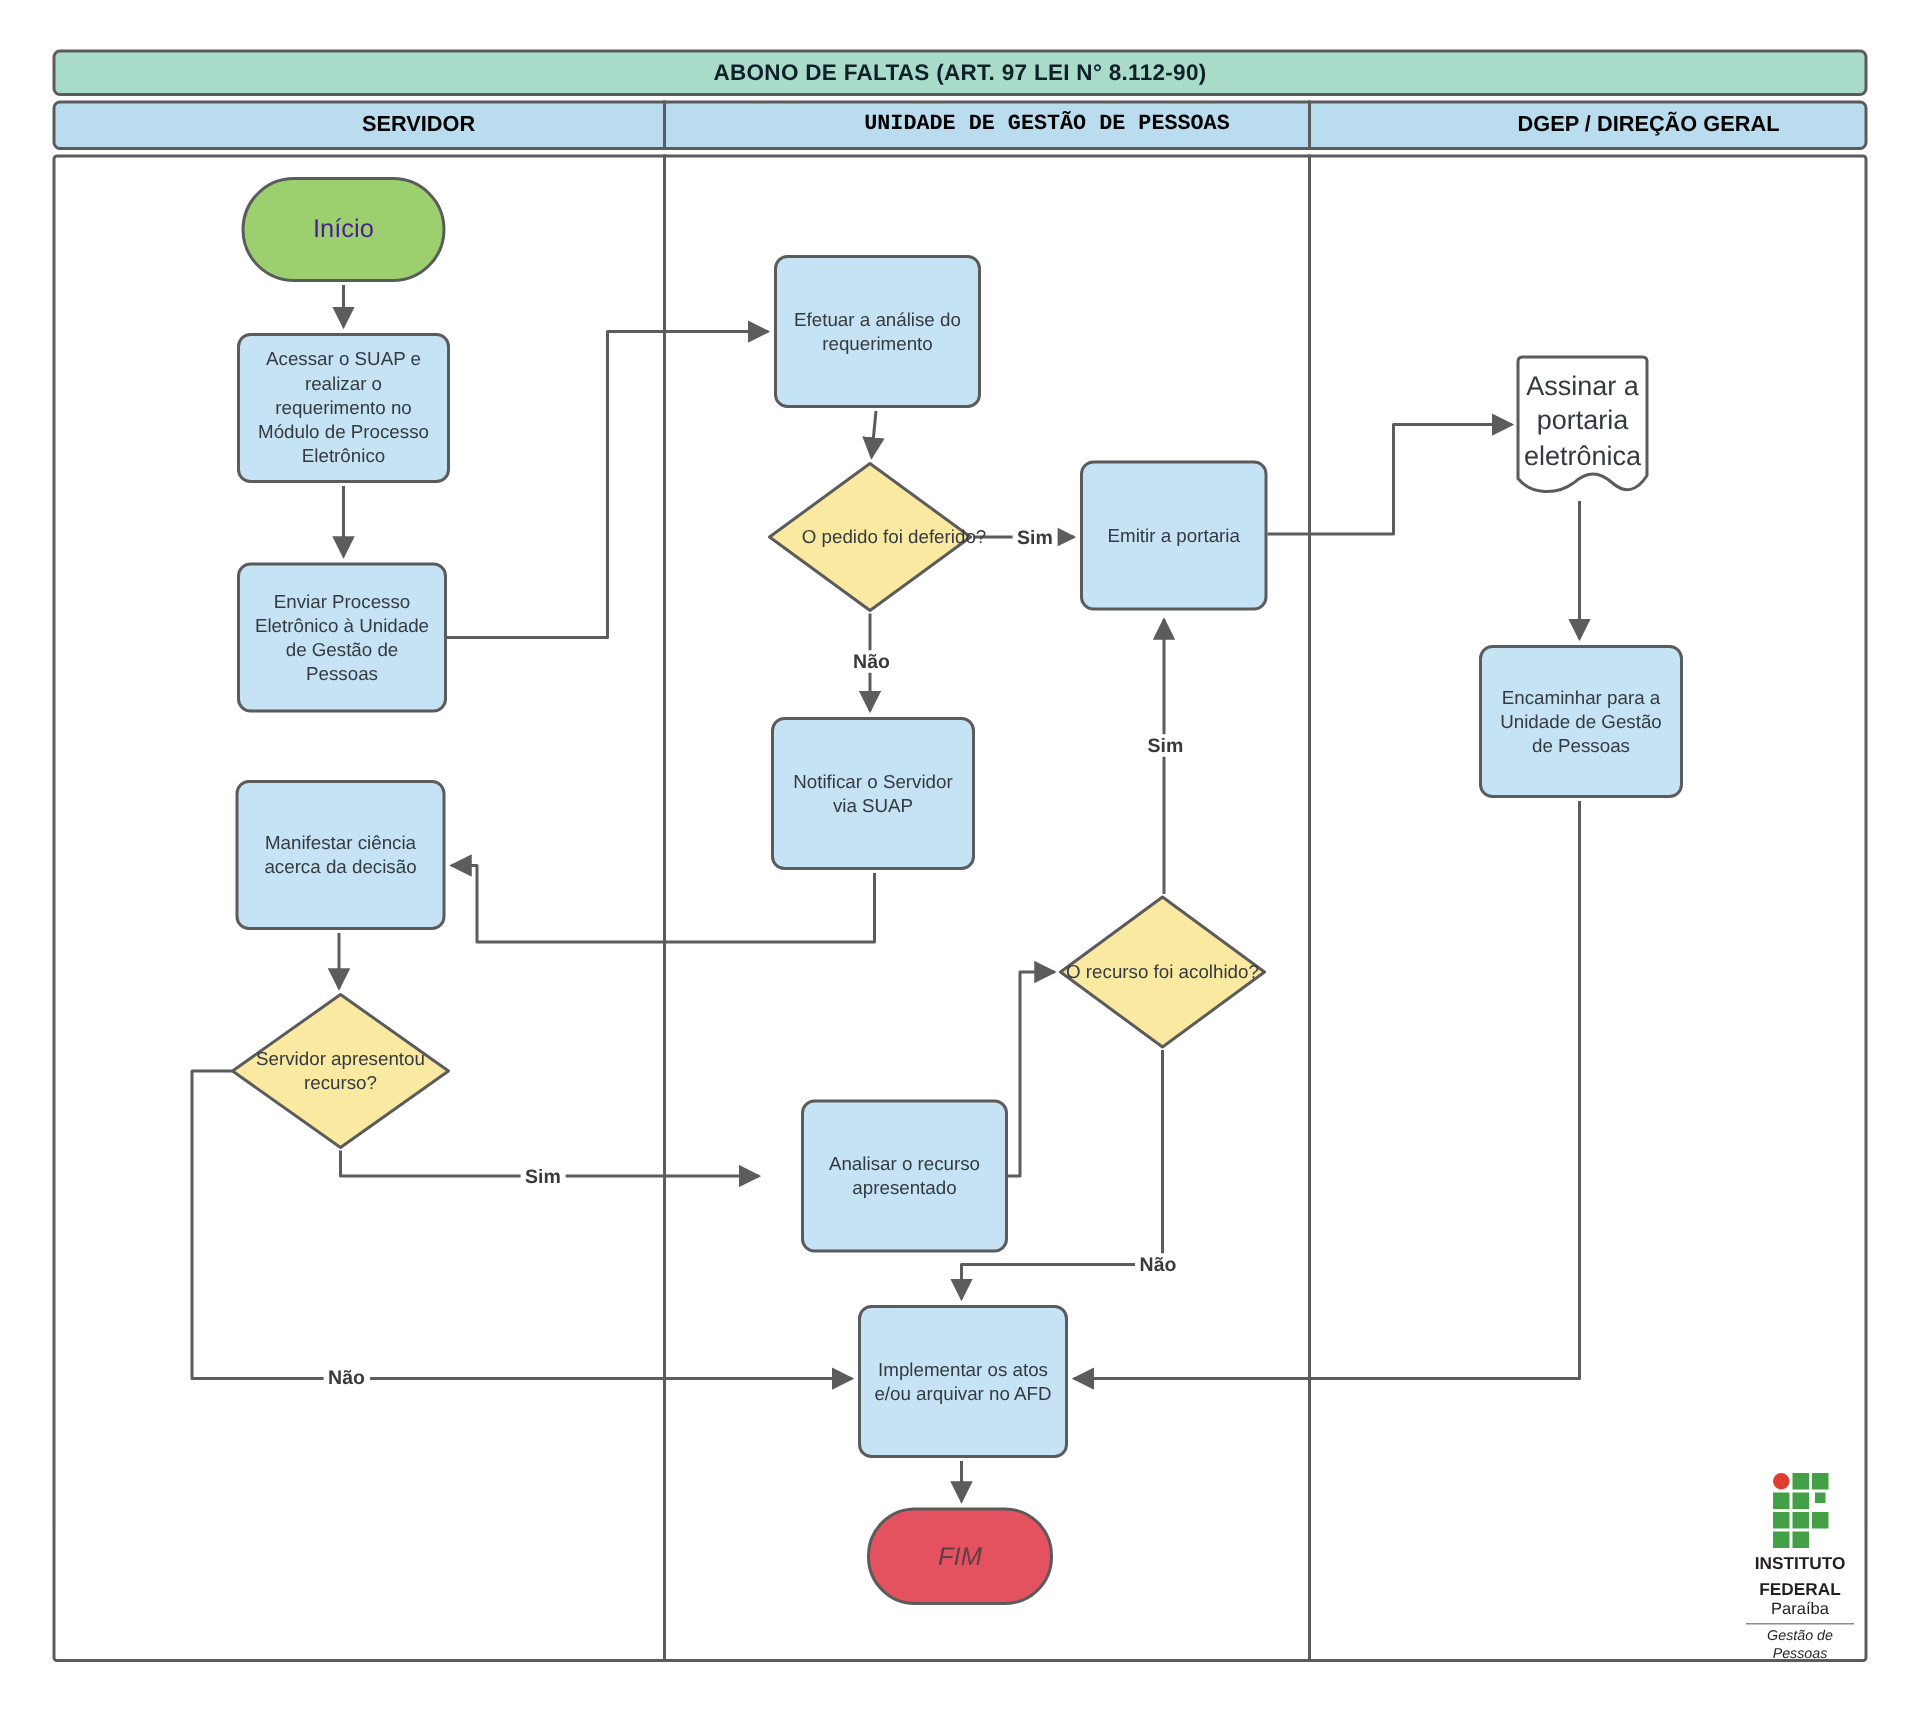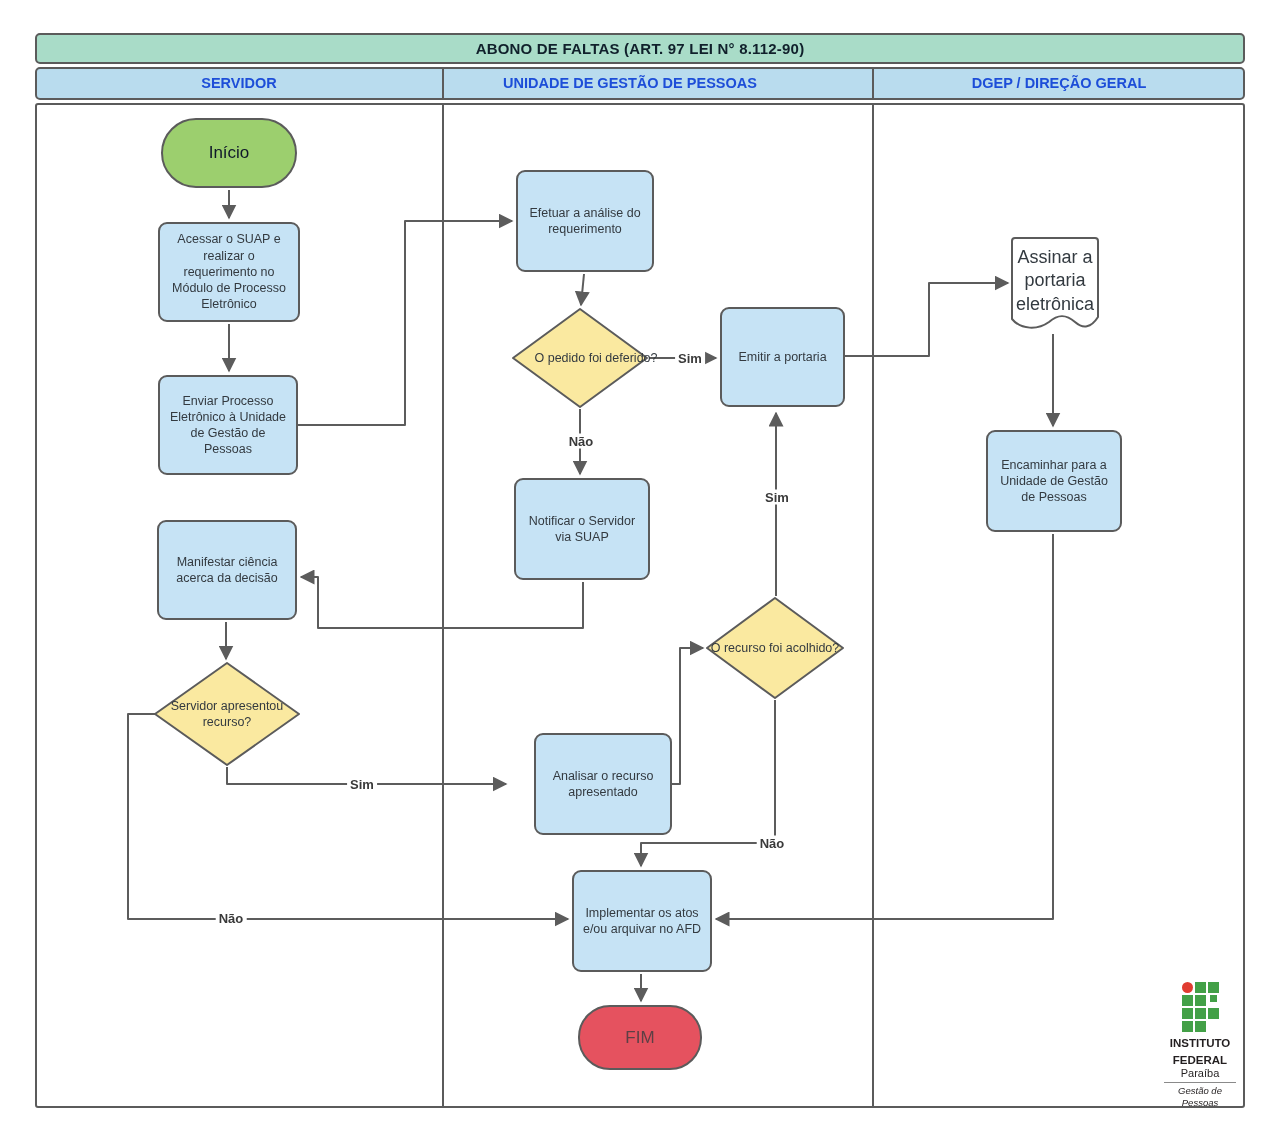--- a/index.html
+++ b/index.html
@@ -5,28 +5,28 @@
   html,body{margin:0;padding:0;background:#ffffff;}
   .canvas{position:relative;width:1280px;height:1143px;background:#ffffff;
           font-family:"Liberation Sans",sans-serif;color:#333a40;overflow:hidden;}
   .abs{position:absolute;box-sizing:border-box;}
   .band{border:2px solid #5b5b5b;border-radius:5px;}
   .title-band{background:#a9dcc8;display:flex;align-items:center;justify-content:center;
               font-weight:bold;font-size:15px;color:#10202b;letter-spacing:.2px;}
   .head-band{background:#b9dcee;}
   .body-band{background:#ffffff;}
   .vdiv{background:#5b5b5b;width:2px;}
-  .lane-label{font-weight:bold;font-size:14.5px;color:#1d4ed8;transform:translateX(-50%);
-              white-space:nowrap;}
+  .lane-label{font-weight:bold;font-size:14.5px;color:#000000;transform:translateX(-50%);
+              white-space:nowrap;margin-left:40px;}
   .proc{background:#c6e3f5;border:2px solid #5b5b5b;border-radius:9px;
         display:flex;align-items:center;justify-content:center;text-align:center;
         font-size:12.5px;line-height:1.3;padding:2px 5px;}
   .terminal{border:2.5px solid #5b5b5b;display:flex;align-items:center;justify-content:center;
             text-align:center;font-size:17px;}
-  .start{background:#9ccf6e;border-radius:35px;color:#0f172a;}
+  .start{background:#9ccf6e;border-radius:35px;color:#4c1d95;}
   .end{background:#e5525f;border-radius:32px;color:#5d3f45;}
   .dtext{display:flex;align-items:center;justify-content:center;text-align:center;
          font-size:12.5px;line-height:1.3;pointer-events:none;}
   .doctext{display:flex;align-items:center;justify-content:center;text-align:center;
            font-size:18px;line-height:1.3;}
   .edge-label{transform:translate(-50%,-50%);background:#ffffff;padding:0 3px;
               font-weight:bold;font-size:13px;color:#3a3a3a;white-space:nowrap;}
   svg.overlay{position:absolute;left:0;top:0;}
   
   .logo{display:flex;flex-direction:column;align-items:center;}
@@ -48,21 +48,21 @@
 
   <div class="abs band title-band" style="left:35px;top:33px;width:1210px;height:31px;">
     <span>ABONO DE FALTAS (ART. 97 LEI N° 8.112-90)</span>
   </div>
 
   <div class="abs band head-band" style="left:35px;top:67px;width:1210px;height:33px;"></div>
   <div class="abs vdiv" style="left:442px;top:67px;height:33px;"></div>
   <div class="abs vdiv" style="left:872px;top:67px;height:33px;"></div>
 
   <div class="abs lane-label" style="left:239px;top:75px;">SERVIDOR</div>
-  <div class="abs lane-label" style="left:630px;top:75px;">UNIDADE DE GESTÃO DE PESSOAS</div>
+  <div class="abs lane-label" style="left:658px;top:75px;font-family:Liberation Mono, monospace;">UNIDADE DE GESTÃO DE PESSOAS</div>
   <div class="abs lane-label" style="left:1059px;top:75px;">DGEP / DIREÇÃO GERAL</div>
 
   <div class="abs band body-band" style="left:35px;top:103px;width:1210px;height:1005px;border-radius:3px;"></div>
   <div class="abs vdiv" style="left:442px;top:103px;height:1005px;"></div>
   <div class="abs vdiv" style="left:872px;top:103px;height:1005px;"></div>
 
   <svg class="overlay" width="1280" height="1143" viewBox="0 0 1280 1143">
     <defs>
       <marker id="arr" viewBox="0 0 10 10" refX="9" refY="5" markerWidth="7.5" markerHeight="7.5" orient="auto-start-reverse">
         <path d="M0,0 L10,5 L0,10 z" fill="#5c5c5c"></path>
@@ -144,21 +144,21 @@
   </div>
 
   <div class="abs dtext" style="left:710px;top:601px;width:130px;height:94px;">
     <span>O recurso foi acolhido?</span>
   </div>
 
   <div class="abs proc" style="left:572px;top:870px;width:140px;height:102px;">
     <span>Implementar os atos e/ou arquivar no AFD</span>
   </div>
 
-  <div class="abs terminal end" style="left:578px;top:1005px;width:124px;height:65px;">
+  <div class="abs terminal end" style="left:578px;top:1005px;width:124px;height:65px;font-style:italic;">
     <span>FIM</span>
   </div>
 
   <div class="abs edge-label" style="left:690px;top:358px;">Sim</div>
   <div class="abs edge-label" style="left:581px;top:441px;">Não</div>
   <div class="abs edge-label" style="left:777px;top:497px;">Sim</div>
   <div class="abs edge-label" style="left:362px;top:784px;">Sim</div>
   <div class="abs edge-label" style="left:772px;top:843px;">Não</div>
   <div class="abs edge-label" style="left:231px;top:918px;">Não</div>
 

